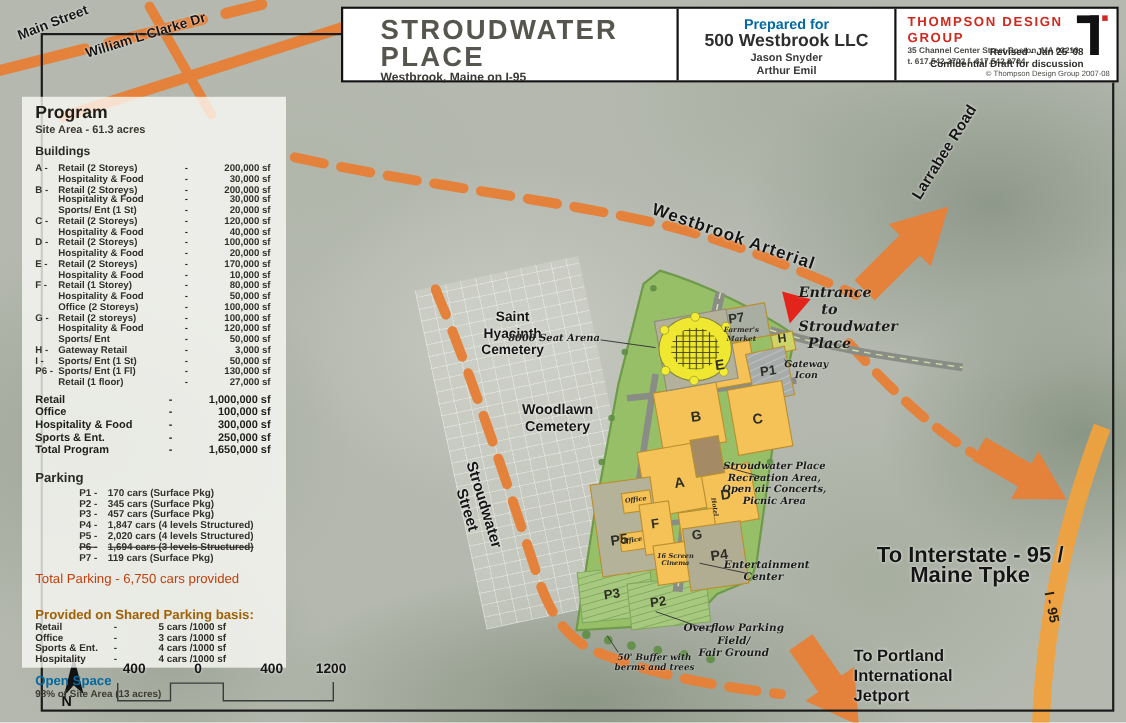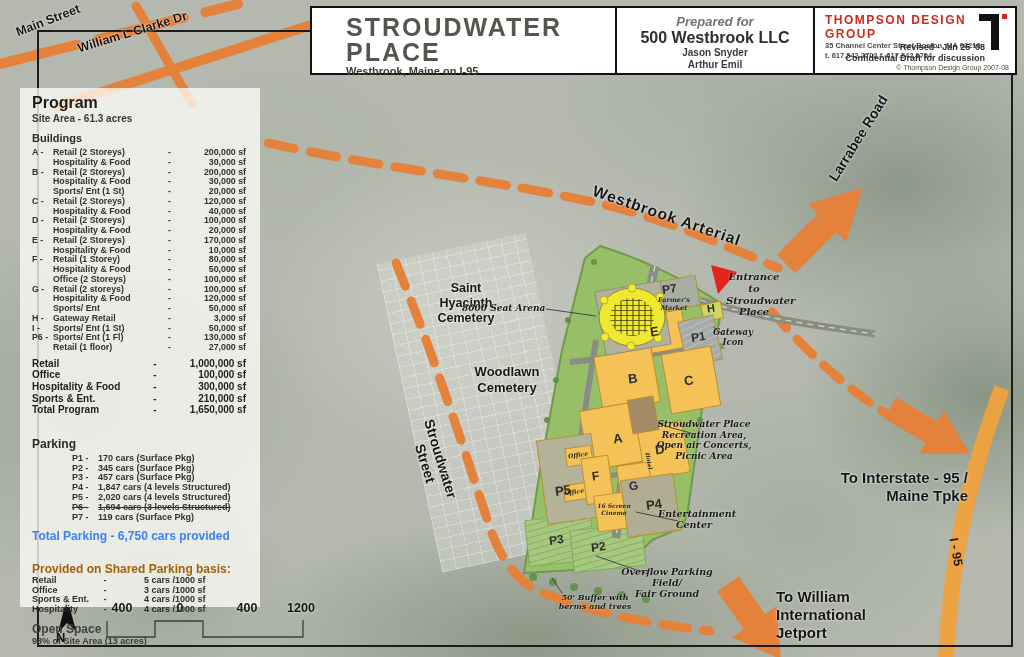--- a/index.html
+++ b/index.html
@@ -26,21 +26,21 @@
   svg.overlay{position:absolute;left:0;top:0;}
   
   .titleblock{position:absolute;left:310px;top:6px;width:707px;height:69px;background:#fff;
     border:2px solid #111;box-sizing:border-box;display:flex;}
   .tb-cell{box-sizing:border-box;height:100%;}
   .tb-left{flex:0 0 305px;border-right:2px solid #111;padding:7px 0 0 34px;}
   .tb-mid{flex:0 0 198px;border-right:2px solid #111;text-align:center;padding-top:6px;}
   .tb-right{flex:1;position:relative;padding:5px 8px 0 10px;}
   .tb-title{font-size:25px;font-weight:bold;letter-spacing:2px;color:#57564e;line-height:25px;}
   .tb-sub{font-size:11px;font-weight:bold;color:#3c3b36;line-height:13px;}
-  .tb-prep{font-size:13px;font-weight:bold;font-style:italic;color:#737373;}
+  .tb-prep{font-size:13px;font-weight:bold;color:#0369a1;}
   .tb-client{font-size:16px;font-weight:bold;color:#2e2e2e;line-height:18px;}
   .tb-contact{font-size:10px;font-weight:bold;color:#3a3a3a;line-height:12px;}
   .tb-firm{font-size:12px;font-weight:bold;letter-spacing:1.5px;color:#cf2a20;line-height:14px;}
   .tb-addr{font-size:7.5px;font-weight:bold;color:#4a4a46;line-height:10px;}
   .tb-rev{position:absolute;right:30px;top:34px;text-align:right;font-size:9px;font-weight:bold;color:#2e2e2a;line-height:11px;}
   .tb-copy{position:absolute;right:6px;bottom:2px;font-size:7px;color:#4a4a46;}
   .tb-logo{position:absolute;right:10px;top:6px;width:26px;height:36px;}
   .tb-logo .bar-top{position:absolute;left:0;top:0;width:20px;height:7px;background:#111;}
   .tb-logo .bar-right{position:absolute;right:6px;top:0;width:8px;height:36px;background:#111;}
   .tb-logo .red-sq{position:absolute;right:-2px;top:0;width:5px;height:5px;background:#cf2a20;}
@@ -55,25 +55,25 @@
   .lkey{width:21px;}
   .lname{width:112px;}
   .ldash{width:9px;text-align:center;}
   .lval{flex:1;text-align:right;padding-right:4px;}
   .trow{display:flex;font-size:10px;font-weight:bold;line-height:11.6px;color:#1f1e1a;}
   .tname{width:118px;} .tdash{width:10px;text-align:center;} .tval{flex:1;text-align:right;padding-right:4px;}
   .totals{margin-top:5px;}
   .prow{display:flex;font-size:9px;font-weight:bold;line-height:9.8px;color:#33322a;}
   .pkey{width:26px;padding-left:40px;} .pval{flex:1;}
   .struck{text-decoration:line-through;}
-  .lg-total{font-size:12px;font-weight:bold;margin-top:7px;color:#3b82f6;}
+  .lg-total{font-size:12px;font-weight:normal;margin-top:7px;color:#c2410c;}
   .lg-shared{font-size:12px;font-weight:bold;margin-top:20px;color:#a16207;line-height:13px;}
   .srow{display:flex;font-size:9px;font-weight:bold;line-height:9.6px;color:#2e2d26;}
   .sname{width:66px;} .sdash{width:14px;text-align:center;} .sval{flex:1;padding-left:32px;}
-  .lg-open{font-size:12px;font-weight:bold;margin-top:7px;color:#404040;}
+  .lg-open{font-size:12px;font-weight:bold;margin-top:7px;color:#0369a1;}
   .lg-openv{font-size:9px;font-weight:bold;color:#3c3b32;}
   
   .mlabel{position:absolute;font-weight:bold;color:#151515;white-space:pre-line;
     text-shadow:0 0 3px rgba(255,255,255,.75),0 0 1px rgba(255,255,255,.6);}
   .callout{position:absolute;font-family:"DejaVu Serif",serif;font-style:italic;font-weight:bold;
     color:#1b1b1b;white-space:pre-line;text-align:center;line-height:1.18;
     text-shadow:0 0 2px rgba(255,255,255,.6);}
   .blabel{position:absolute;font-weight:bold;color:#2e2d26;transform:rotate(-8deg);}
   .tlabel{position:absolute;font-family:"DejaVu Serif",serif;font-style:italic;font-weight:bold;
     color:#2c2b24;text-align:center;white-space:pre-line;}
@@ -387,30 +387,30 @@
           <span class="tval">100,000 sf</span>
         </div>
       <div class="trow">
           <span class="tname">Hospitality &amp; Food</span>
           <span class="tdash">-</span>
           <span class="tval">300,000 sf</span>
         </div>
       <div class="trow">
           <span class="tname">Sports &amp; Ent.</span>
           <span class="tdash">-</span>
-          <span class="tval">210,000 sf</span>
+          <span class="tval">250,000 sf</span>
         </div>
       <div class="trow">
           <span class="tname">Total Program</span>
           <span class="tdash">-</span>
           <span class="tval">1,650,000 sf</span>
         </div>
     </div>
 
-    <div class="lg-h2" style="margin-top:22px;font-size:12px;">Parking</div>
+    <div class="lg-h2" style="margin-top:12px;font-size:12px;">Parking</div>
     <div class="rows">
       <div class="prow">
           <span class="pkey">P1 -</span>
           <span class="pval">170 cars (Surface Pkg)</span>
         </div>
       <div class="prow">
           <span class="pkey">P2 -</span>
           <span class="pval">345 cars (Surface Pkg)</span>
         </div>
       <div class="prow">
@@ -469,28 +469,28 @@
   <div class="mlabel" style="left:596px;top:182px;font-size:15.5px;letter-spacing:1px;transform:rotate(19deg);transform-origin:left top;">Westbrook Arterial</div>
   <div class="mlabel" style="left:803px;top:130px;width:110px;text-align:center;font-size:14px;transform:rotate(-58deg);">Larrabee Road</div>
   <div class="mlabel" style="left:375px;top:445px;width:116px;text-align:center;font-size:14px;transform:rotate(73deg);">Stroudwater Street</div>
   <div class="mlabel" style="left:931px;top:545px;width:50px;text-align:center;font-size:12.5px;transform:rotate(80deg);color:#201c10;text-shadow:none;">I - 95</div>
 
   <div class="mlabel" style="left:420px;top:281px;width:92px;text-align:center;font-size:12.5px;line-height:15px;">Saint
 Hyacinth
 Cemetery</div>
   <div class="mlabel" style="left:454px;top:364px;width:106px;text-align:center;font-size:13px;line-height:16px;">Woodlawn
 Cemetery</div>
-  <div class="mlabel" style="left:796px;top:469px;width:172px;text-align:right;font-size:15px;line-height:18px;">To Interstate - 95 /
+  <div class="mlabel" style="left:796px;top:496px;width:172px;text-align:center;font-size:20px;line-height:18px;">To Interstate - 95 /
 Maine Tpke</div>
-  <div class="mlabel" style="left:776px;top:588px;width:120px;font-size:15px;line-height:18px;">To William
+  <div class="mlabel" style="left:776px;top:588px;width:120px;font-size:15px;line-height:18px;">To Portland
 International
 Jetport</div>
 
   <div class="callout" style="left:462px;top:303px;width:84px;font-size:9px;text-align:left;">8000 Seat Arena</div>
-  <div class="callout" style="left:726px;top:271px;width:56px;font-size:10px;">Entrance to
+  <div class="callout" style="left:726px;top:259px;width:56px;font-size:13px;">Entrance to
 Stroudwater
 Place</div>
   <div class="callout" style="left:710px;top:327px;width:46px;font-size:8.5px;">Gateway
 Icon</div>
   <div class="callout" style="left:656px;top:419px;width:96px;font-size:9px;">Stroudwater Place
 Recreation Area,
 Open air Concerts,
 Picnic Area</div>
   <div class="callout" style="left:658px;top:508px;width:72px;font-size:9.5px;">Entertainment
 Center</div>

